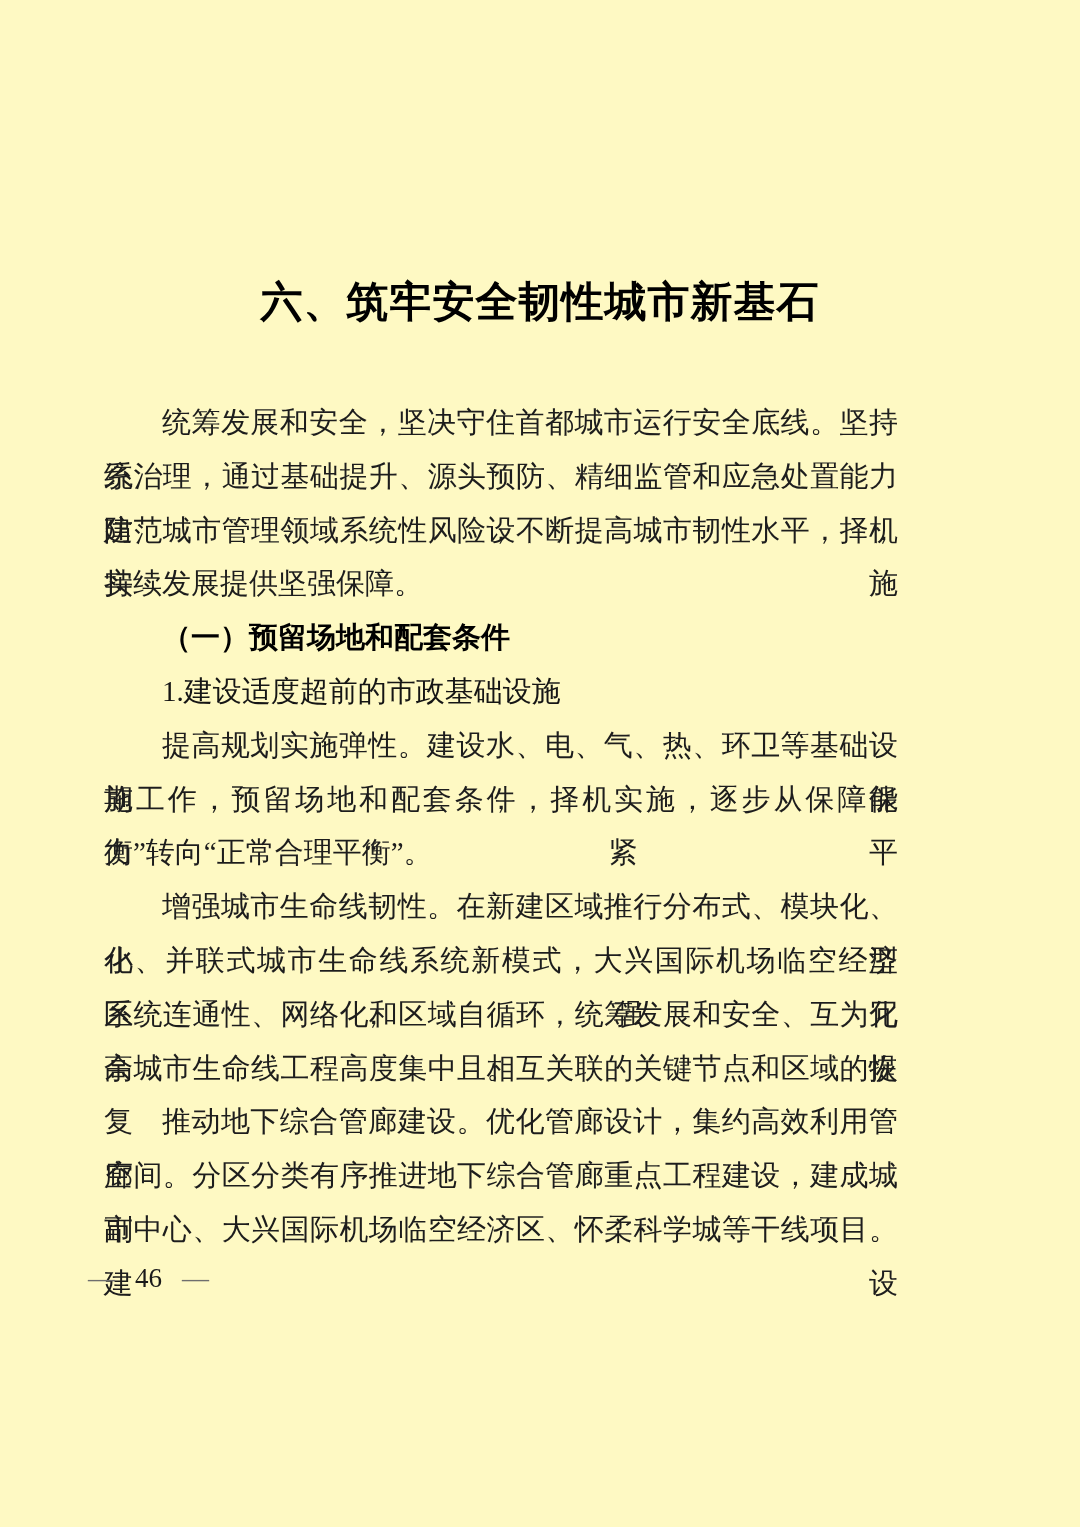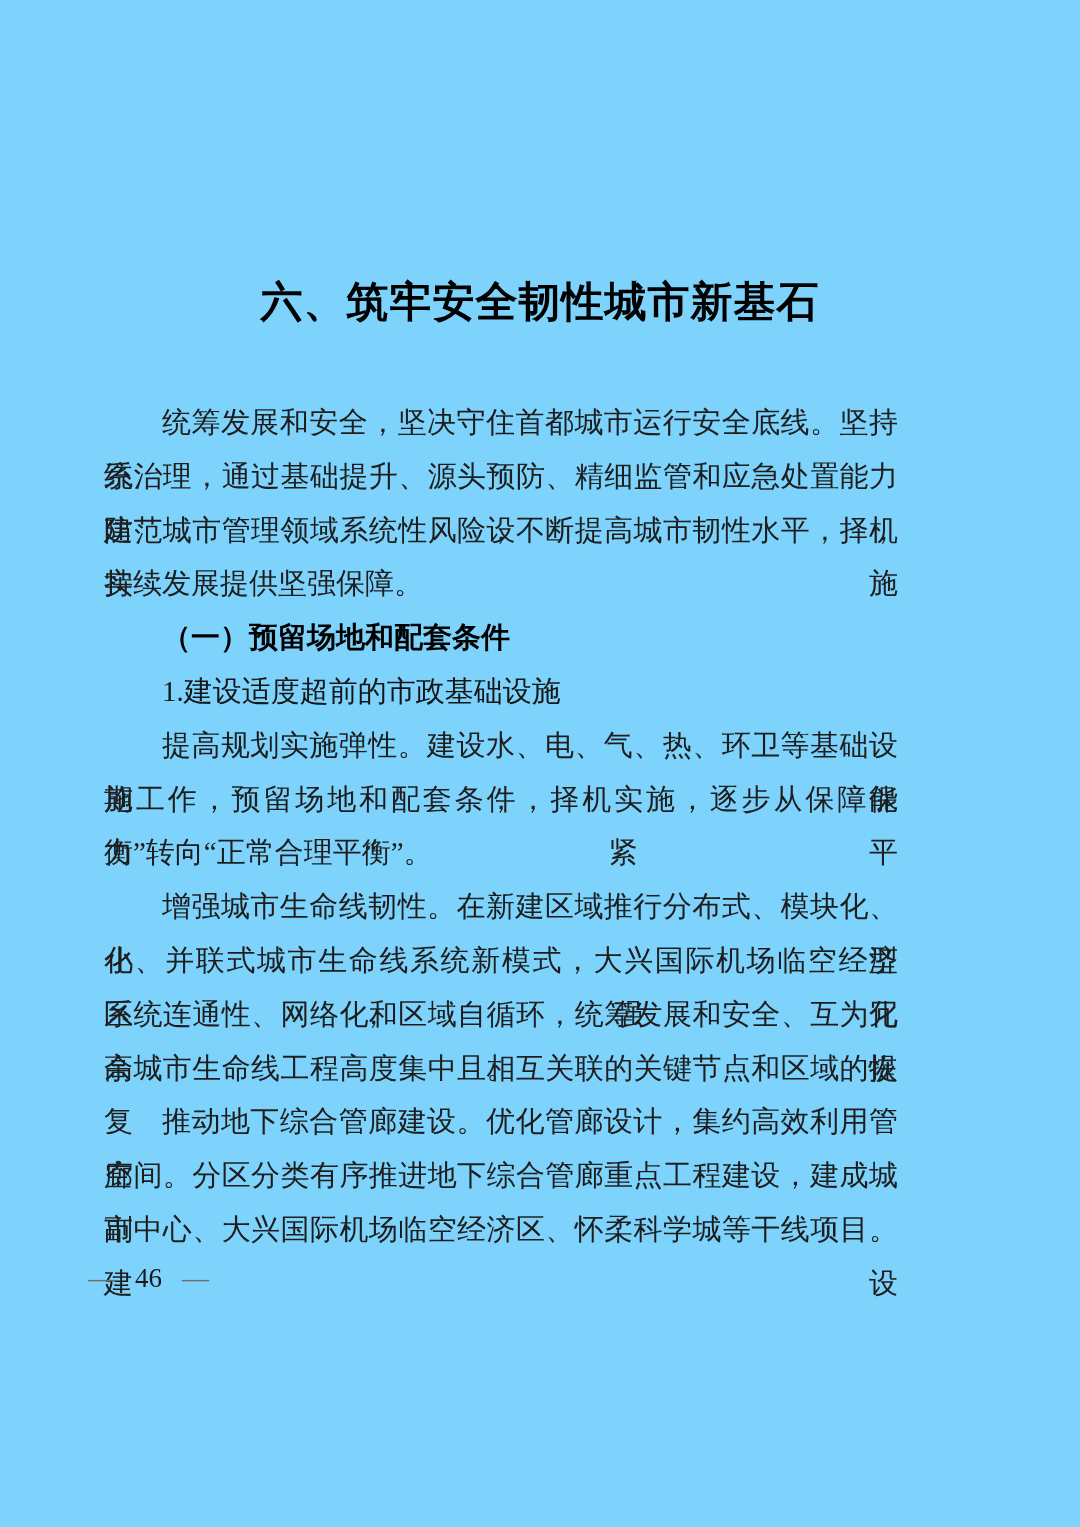--- a/index.html
+++ b/index.html
@@ -11,21 +11,21 @@
     width: 1080px;
     height: 1527px;
     overflow: hidden;
     font-family: "Liberation Serif", "DejaVu Serif", serif;
     color: #1a1a1a;
   }
   .page {
     position: relative;
     width: 1080px;
     height: 1527px;
-    background: #7dd3fc;
+    background: #fef9c3;
   }
   .doc-title {
     margin: 0;
     padding-top: 278px;
     text-align: center;
     font-size: 42px;
     line-height: 48px;
     font-weight: bold;
     color: #000000;
     letter-spacing: 1px;

